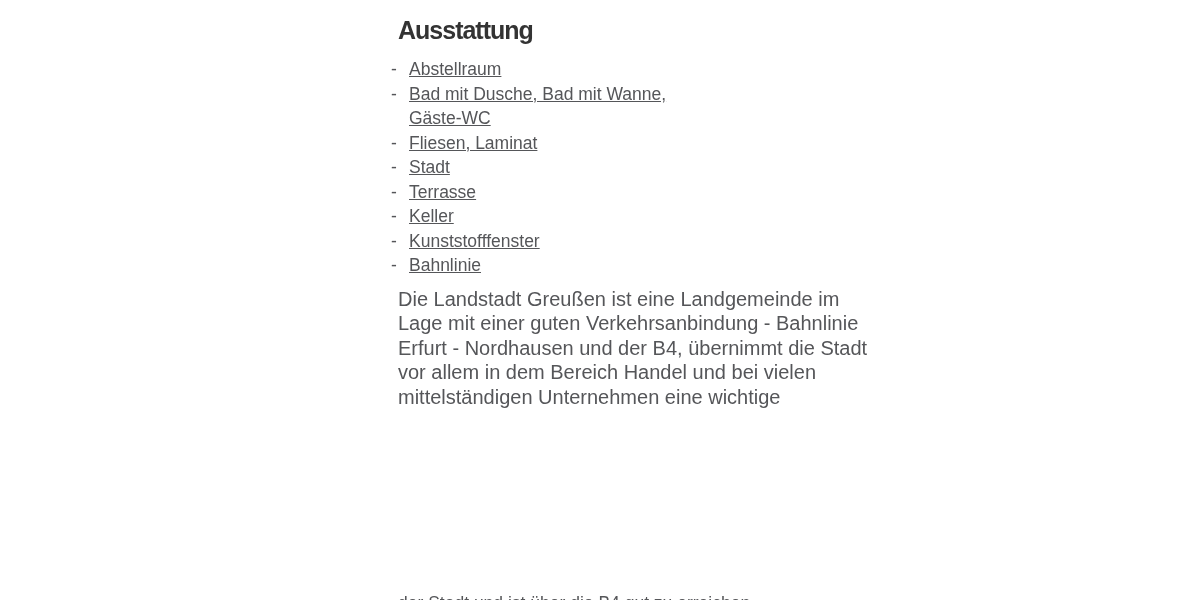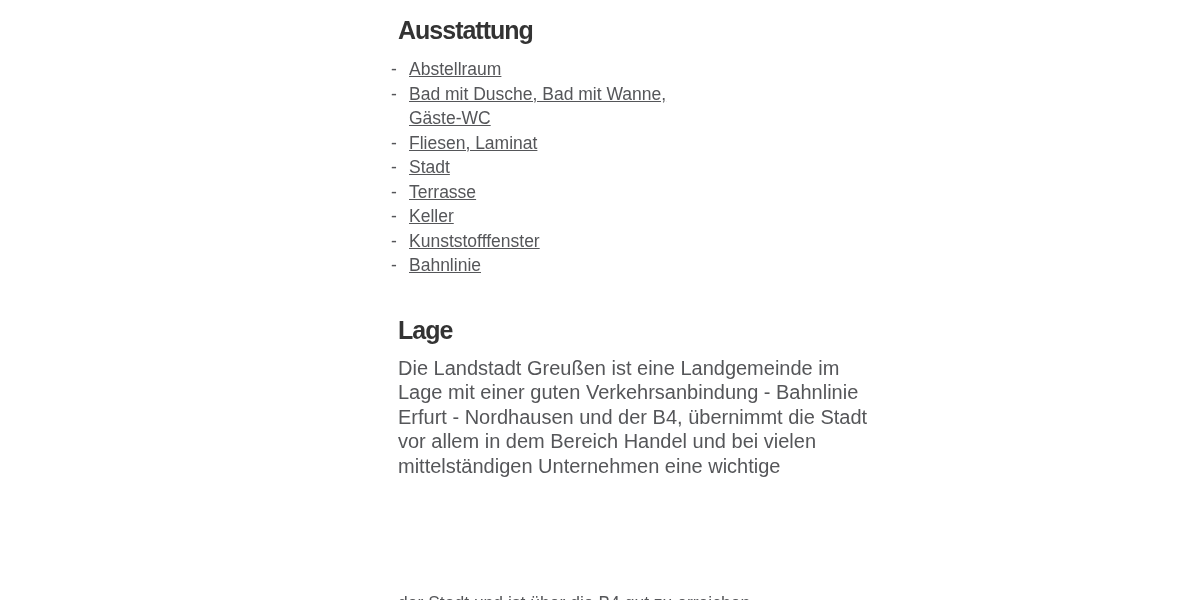--- a/index.html
+++ b/index.html
@@ -77,21 +77,20 @@
       <div class="feature-line"><span class="dash">-</span><span>Abstellraum</span></div>
       <div class="feature-line"><span class="dash">-</span><span>Bad mit Dusche, Bad mit Wanne, Gäste-WC</span></div>
       <div class="feature-line"><span class="dash">-</span><span>Fliesen, Laminat</span></div>
       <div class="feature-line"><span class="dash">-</span><span>Stadt</span></div>
       <div class="feature-line"><span class="dash">-</span><span>Terrasse</span></div>
       <div class="feature-line"><span class="dash">-</span><span>Keller</span></div>
       <div class="feature-line"><span class="dash">-</span><span>Kunststofffenster</span></div>
       <div class="feature-line"><span class="dash">-</span><span>Bahnlinie</span></div>
     </div>
 
-  <h2 class="section-heading heading-lage">Lage</h2>
 
   <div class="location-paragraph">
       <div class="para-line">Die Landstadt Greußen ist eine Landgemeinde im</div>
       <div class="para-line">Lage mit einer guten Verkehrsanbindung - Bahnlinie</div>
       <div class="para-line">Erfurt - Nordhausen und der B4, übernimmt die Stadt</div>
       <div class="para-line">vor allem in dem Bereich Handel und bei vielen</div>
       <div class="para-line">mittelständigen Unternehmen eine wichtige</div>
     </div>
 
   <div class="clipped-line">der Stadt und ist über die B4 gut zu erreichen.</div>

